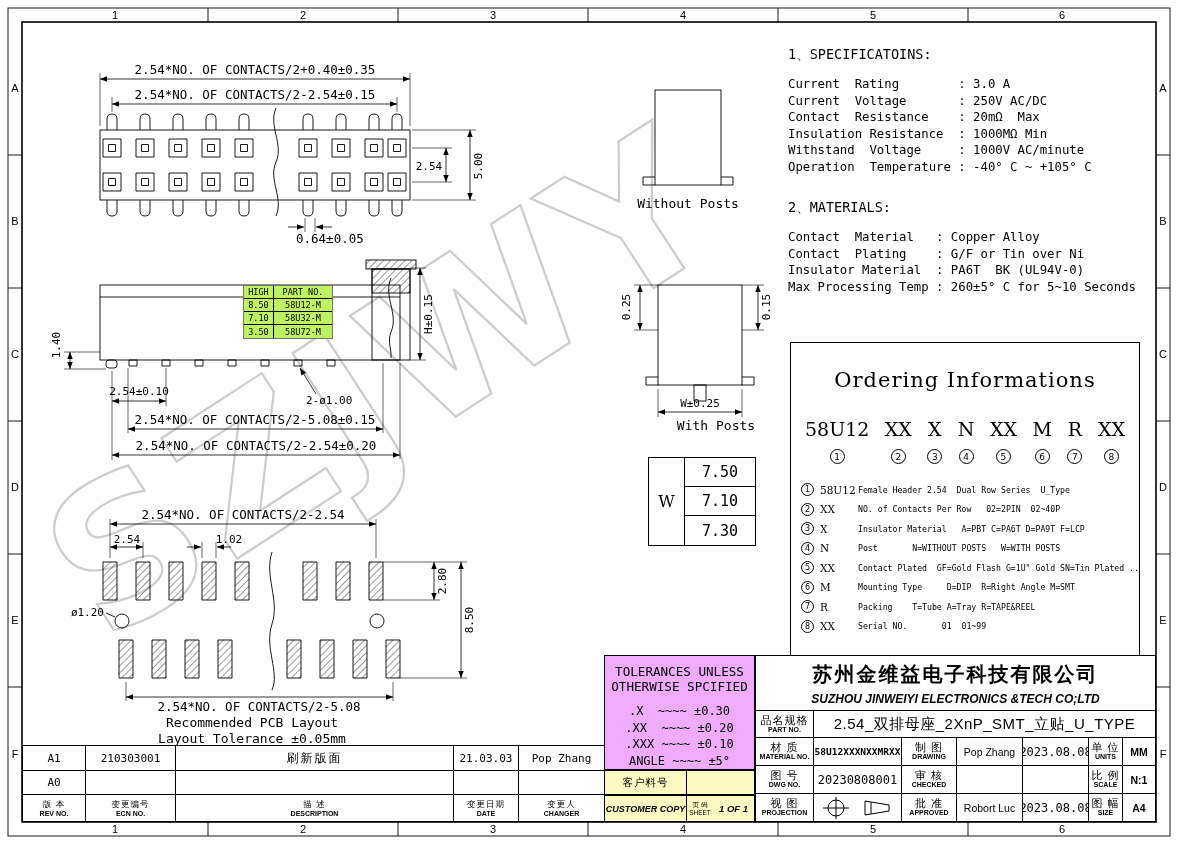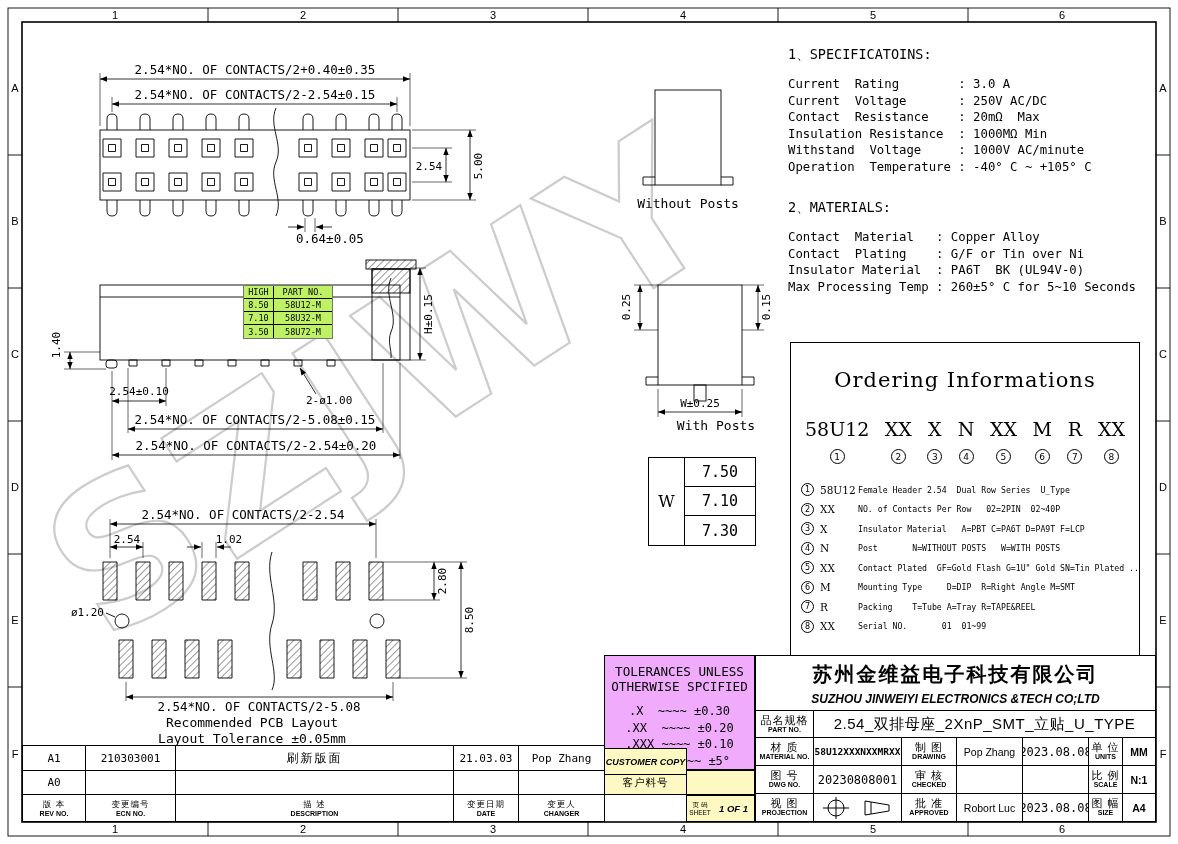--- a/index.html
+++ b/index.html
@@ -54,21 +54,21 @@
   
   .tolbox { left:604px; top:655px; width:151px; height:115px; border:1px solid #000; background:#f0abfc;
             text-align:center; font-family:"DejaVu Sans Mono",monospace; }
   .tol-title { font-size:12.6px; line-height:15px; white-space:pre; }
   .tol-title.first { margin-top:8px; }
   .tol-items { margin-top:9px; }
   .tol-item { font-size:12px; line-height:16.5px; white-space:pre; }
   .mcell { position:absolute; border:1px solid #000; background:#fef9c3; display:flex; align-items:center; justify-content:center; }
   .cust-label { left:604px; top:770px; width:83px; height:25px; font-size:10.5px; letter-spacing:1px; }
   .cust-empty { left:686px; top:770px; width:69px; height:25px; }
-  .copy-cell  { left:604px; top:748px; width:83px; height:27px; font:italic bold 9px "Liberation Sans",sans-serif; }
+  .copy-cell  { left:604px; top:795px; width:83px; height:27px; font:italic bold 9px "Liberation Sans",sans-serif; }
   .sheet-cell { left:686px; top:795px; width:69px; height:27px; display:flex; align-items:stretch; justify-content:flex-start; }
   .sheet-lab { width:26px; display:flex; flex-direction:column; align-items:center; justify-content:center; font-size:6.5px; line-height:8px; }
   .sheet-val { flex:1; display:flex; align-items:center; justify-content:center; font:italic bold 9.5px "Liberation Sans",sans-serif; }
 
   
   .tblock { left:755px; top:655px; width:401px; height:167px; border:1.2px solid #000; background:#fff;
             display:grid; grid-template-columns:57px 88px 55px 66px 66px 34px 33px;
             grid-template-rows:54px 27px 28px 28px 28px; }
   .tb { border-left:1px solid #000; border-top:1px solid #000; display:flex; flex-direction:column;
         align-items:center; justify-content:center; overflow:hidden; }

